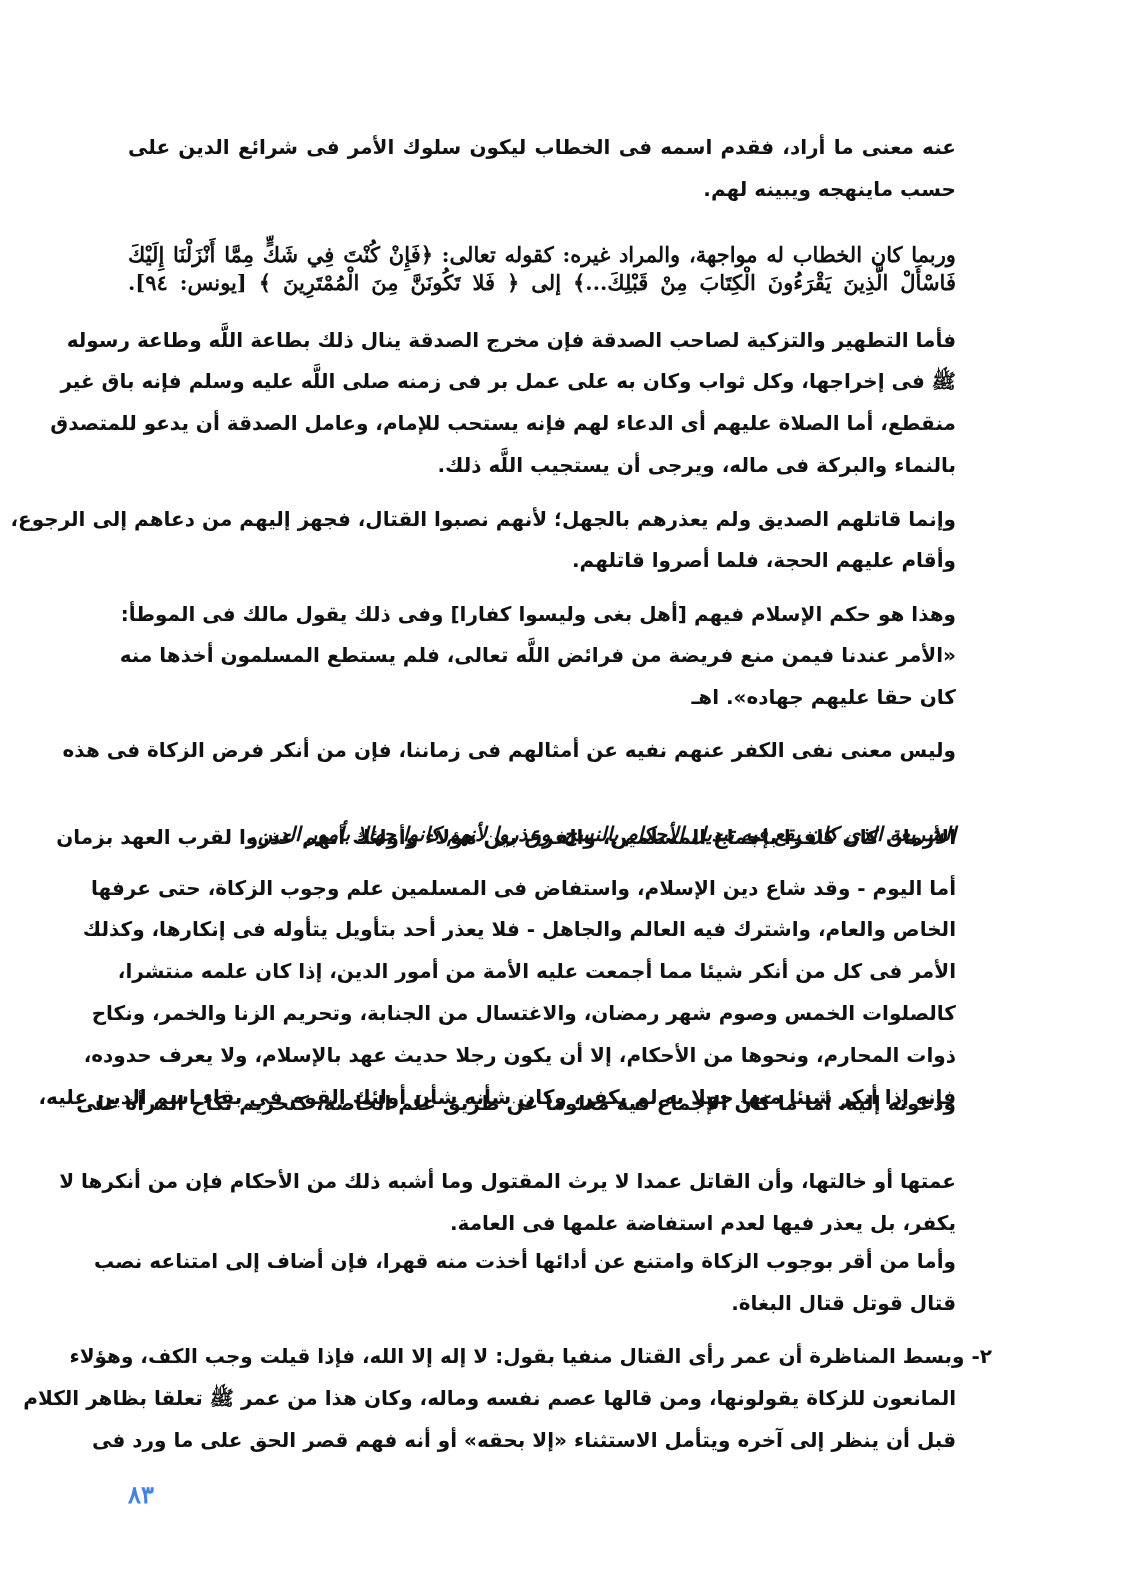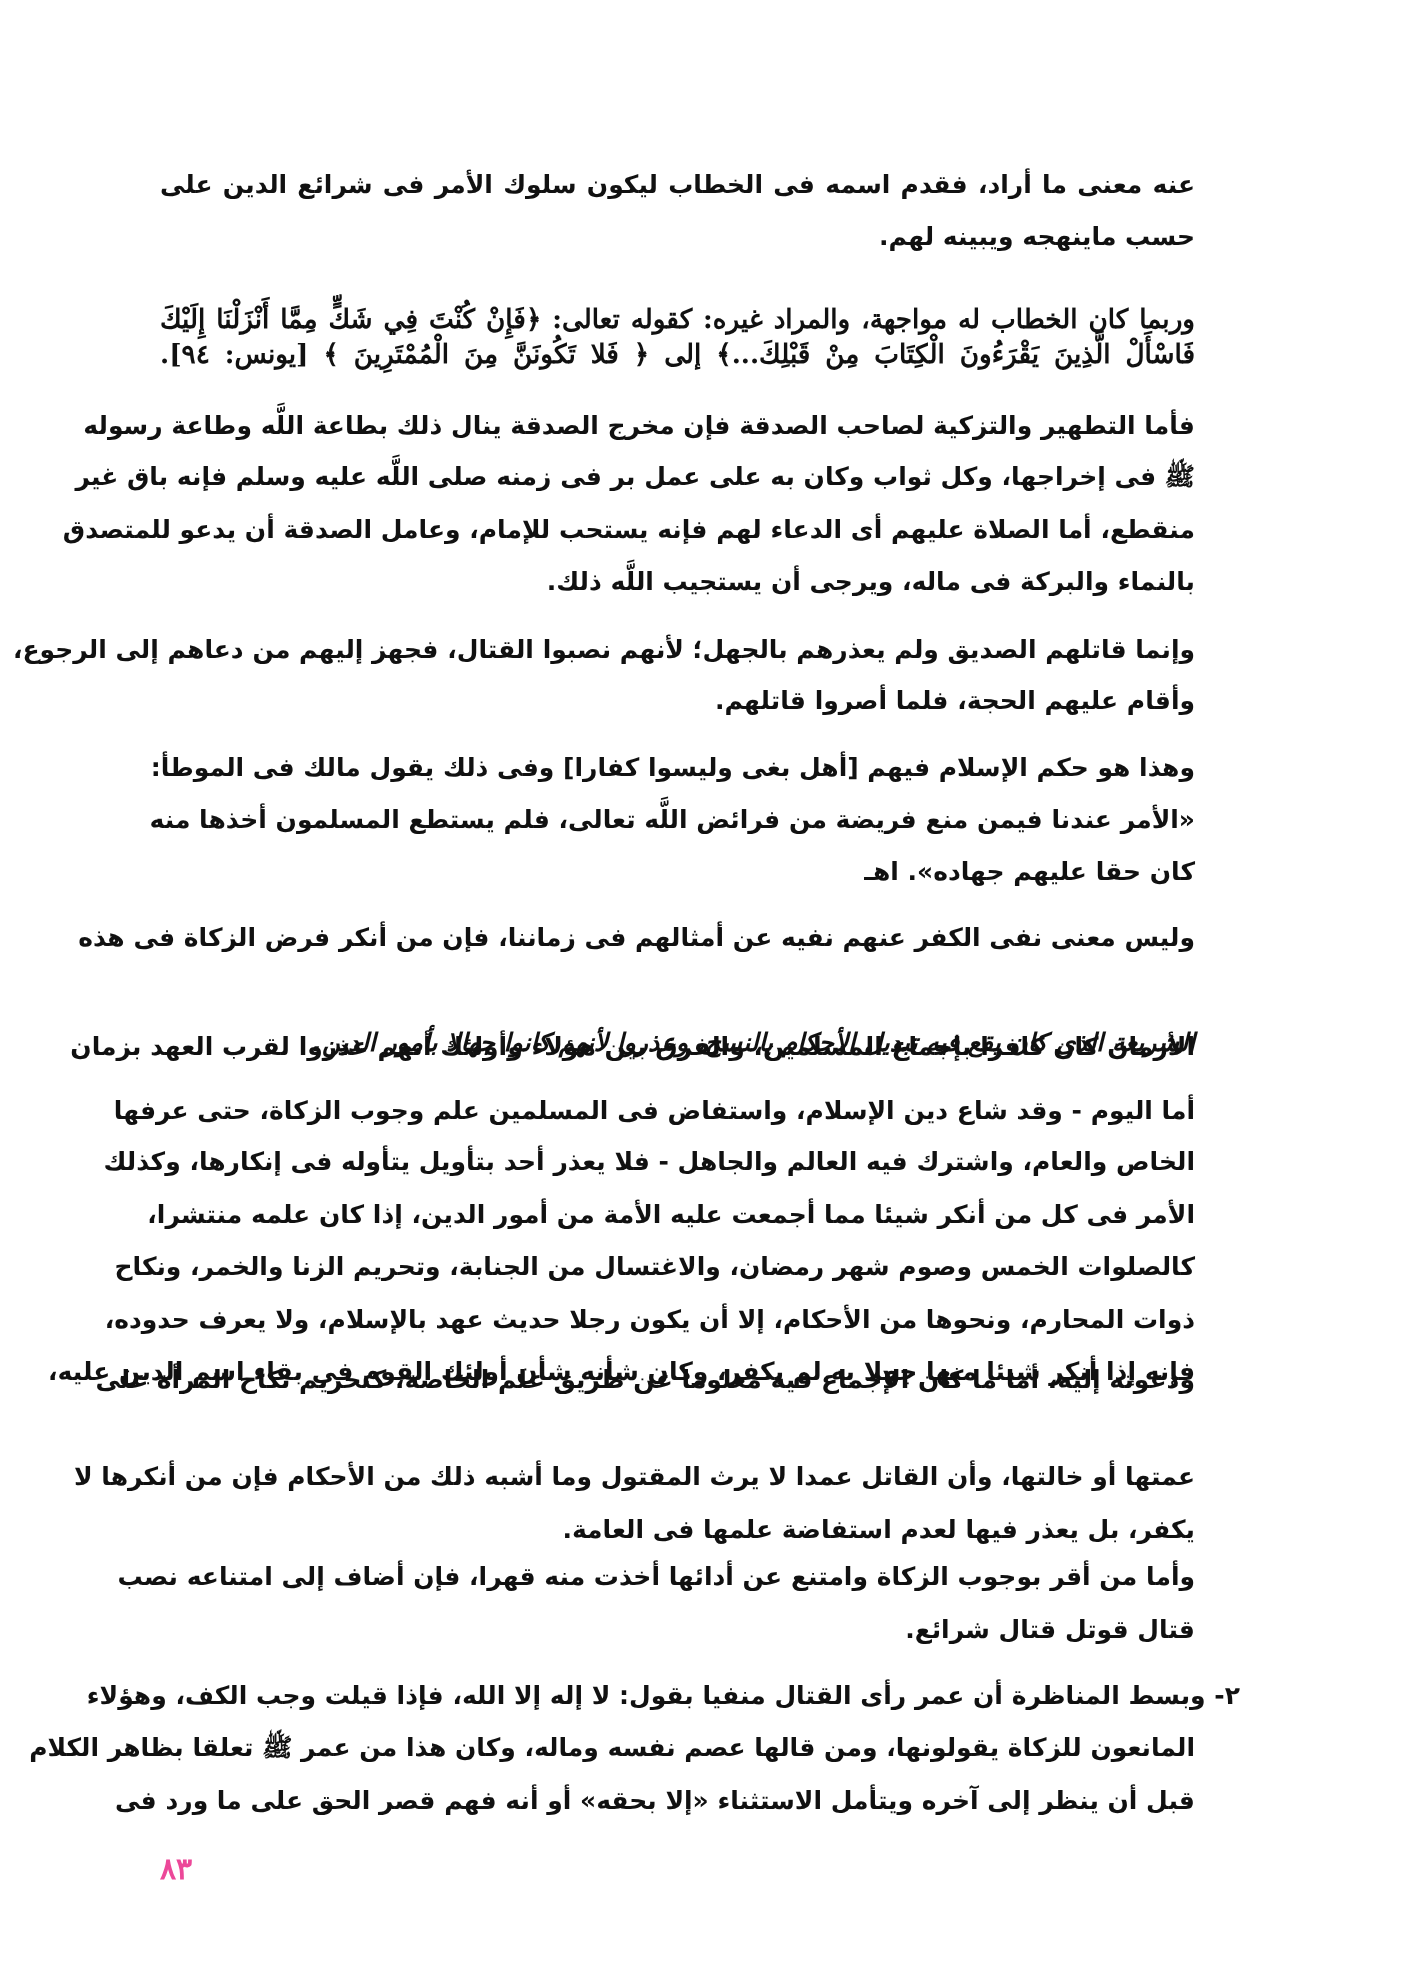--- a/index.html
+++ b/index.html
@@ -54,21 +54,21 @@
     font-size: 21px;
   }
   .page-number {
     position: absolute;
     left: 128px;
     top: 1480px;
     font-family: "DejaVu Serif", "Liberation Serif", serif;
     font-size: 24px;
     font-weight: bold;
     direction: rtl;
-    color: #ec4899;
+    color: #3b82f6;
   }
 </style>
 </head>
 <body>
 
 <div class="page">
   <div class="text-block" style="top:0;">
 
     <div class="line" style="top:126px;">عنه معنى ما أراد، فقدم اسمه فى الخطاب ليكون سلوك الأمر فى شرائع الدين على</div>
     <div class="line last" style="top:168px;">حسب ماينهجه ويبينه لهم.</div>
@@ -96,21 +96,21 @@
     <div class="line" style="top:908px;">الخاص والعام، واشترك فيه العالم والجاهل - فلا يعذر أحد بتأويل يتأوله فى إنكارها، وكذلك</div>
     <div class="line" style="top:950px;">الأمر فى كل من أنكر شيئا مما أجمعت عليه الأمة من أمور الدين، إذا كان علمه منتشرا،</div>
     <div class="line" style="top:992px;">كالصلوات الخمس وصوم شهر رمضان، والاغتسال من الجنابة، وتحريم الزنا والخمر، ونكاح</div>
     <div class="line" style="top:1034px;">ذوات المحارم، ونحوها من الأحكام، إلا أن يكون رجلا حديث عهد بالإسلام، ولا يعرف حدوده،</div>
     <div class="line" style="top:1076px;">فإنه إذا أنكر شيئا منها جهلا به لم يكفر، وكان شأنه شأن أولئك القوم فى بقاء اسم الدين عليه،</div>
     <div class="line" style="top:1082px;">ودعوته إليه، أما ما كان الإجماع فيه معلوما عن طريق علم الخاصة، كتحريم نكاح المرأة على</div>
     <div class="line" style="top:1160px;">عمتها أو خالتها، وأن القاتل عمدا لا يرث المقتول وما أشبه ذلك من الأحكام فإن من أنكرها لا</div>
     <div class="line last" style="top:1202px;">يكفر، بل يعذر فيها لعدم استفاضة علمها فى العامة.</div>
 
     <div class="line" style="top:1240px;">وأما من أقر بوجوب الزكاة وامتنع عن أدائها أخذت منه قهرا، فإن أضاف إلى امتناعه نصب</div>
-    <div class="line last" style="top:1282px;">قتال قوتل قتال شرائع.</div>
+    <div class="line last" style="top:1282px;">قتال قوتل قتال البغاة.</div>
 
     <div class="line hang" style="top:1335px;">٢- وبسط المناظرة أن عمر رأى القتال منفيا بقول: لا إله إلا الله، فإذا قيلت وجب الكف، وهؤلاء</div>
     <div class="line" style="top:1377px;">المانعون للزكاة يقولونها، ومن قالها عصم نفسه وماله، وكان هذا من عمر ﷺ تعلقا بظاهر الكلام</div>
     <div class="line" style="top:1419px;">قبل أن ينظر إلى آخره ويتأمل الاستثناء «إلا بحقه» أو أنه فهم قصر الحق على ما ورد فى</div>
   </div>
 
   <div class="page-number">٨٣</div>
 </div>
 
 </body></html>

